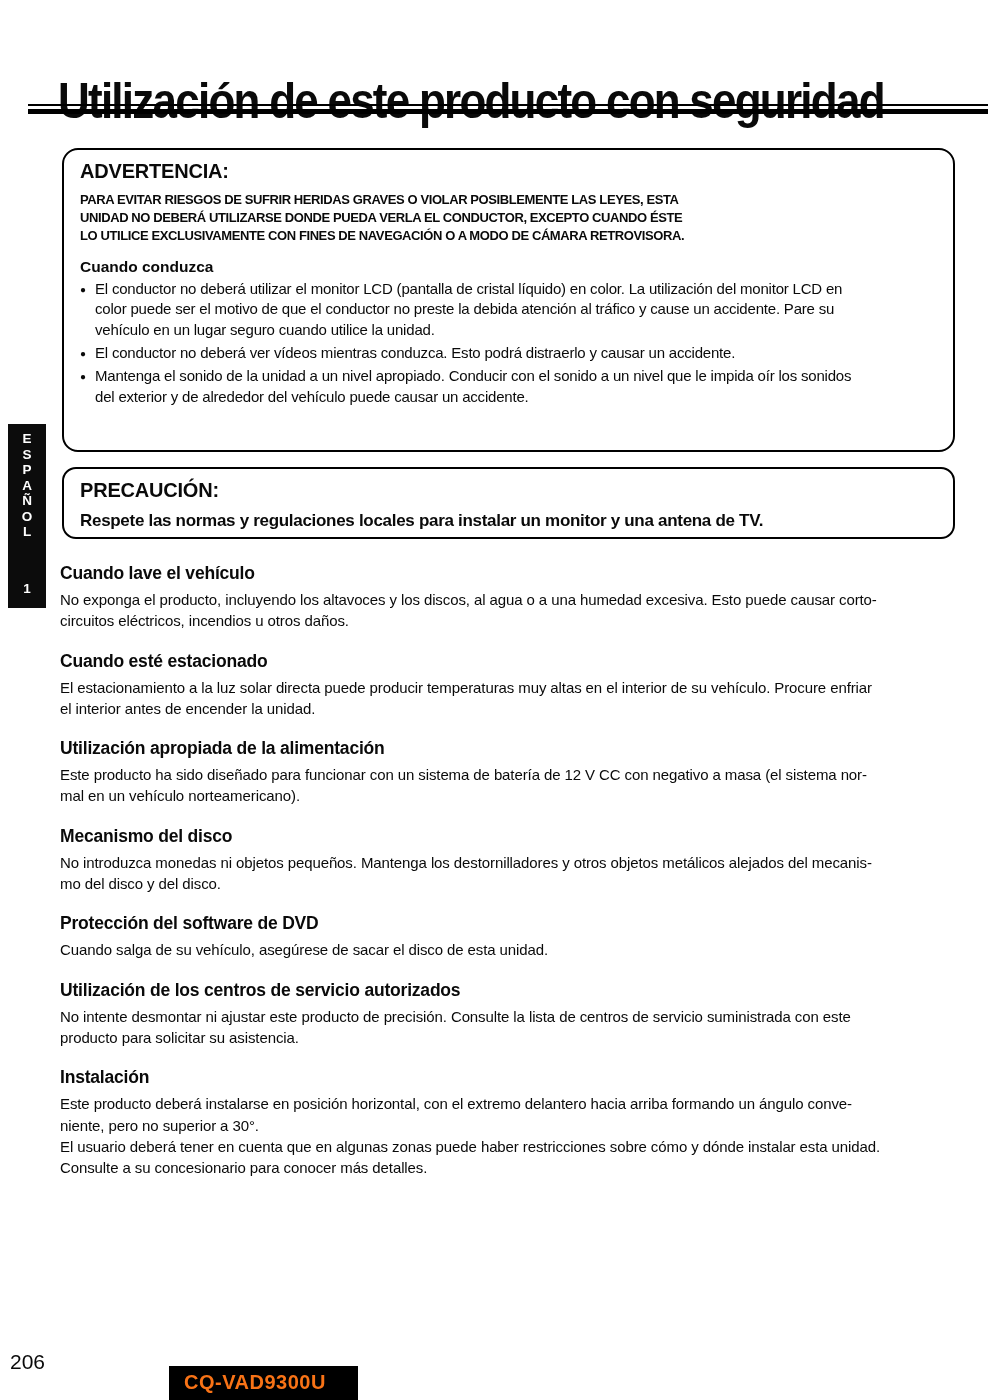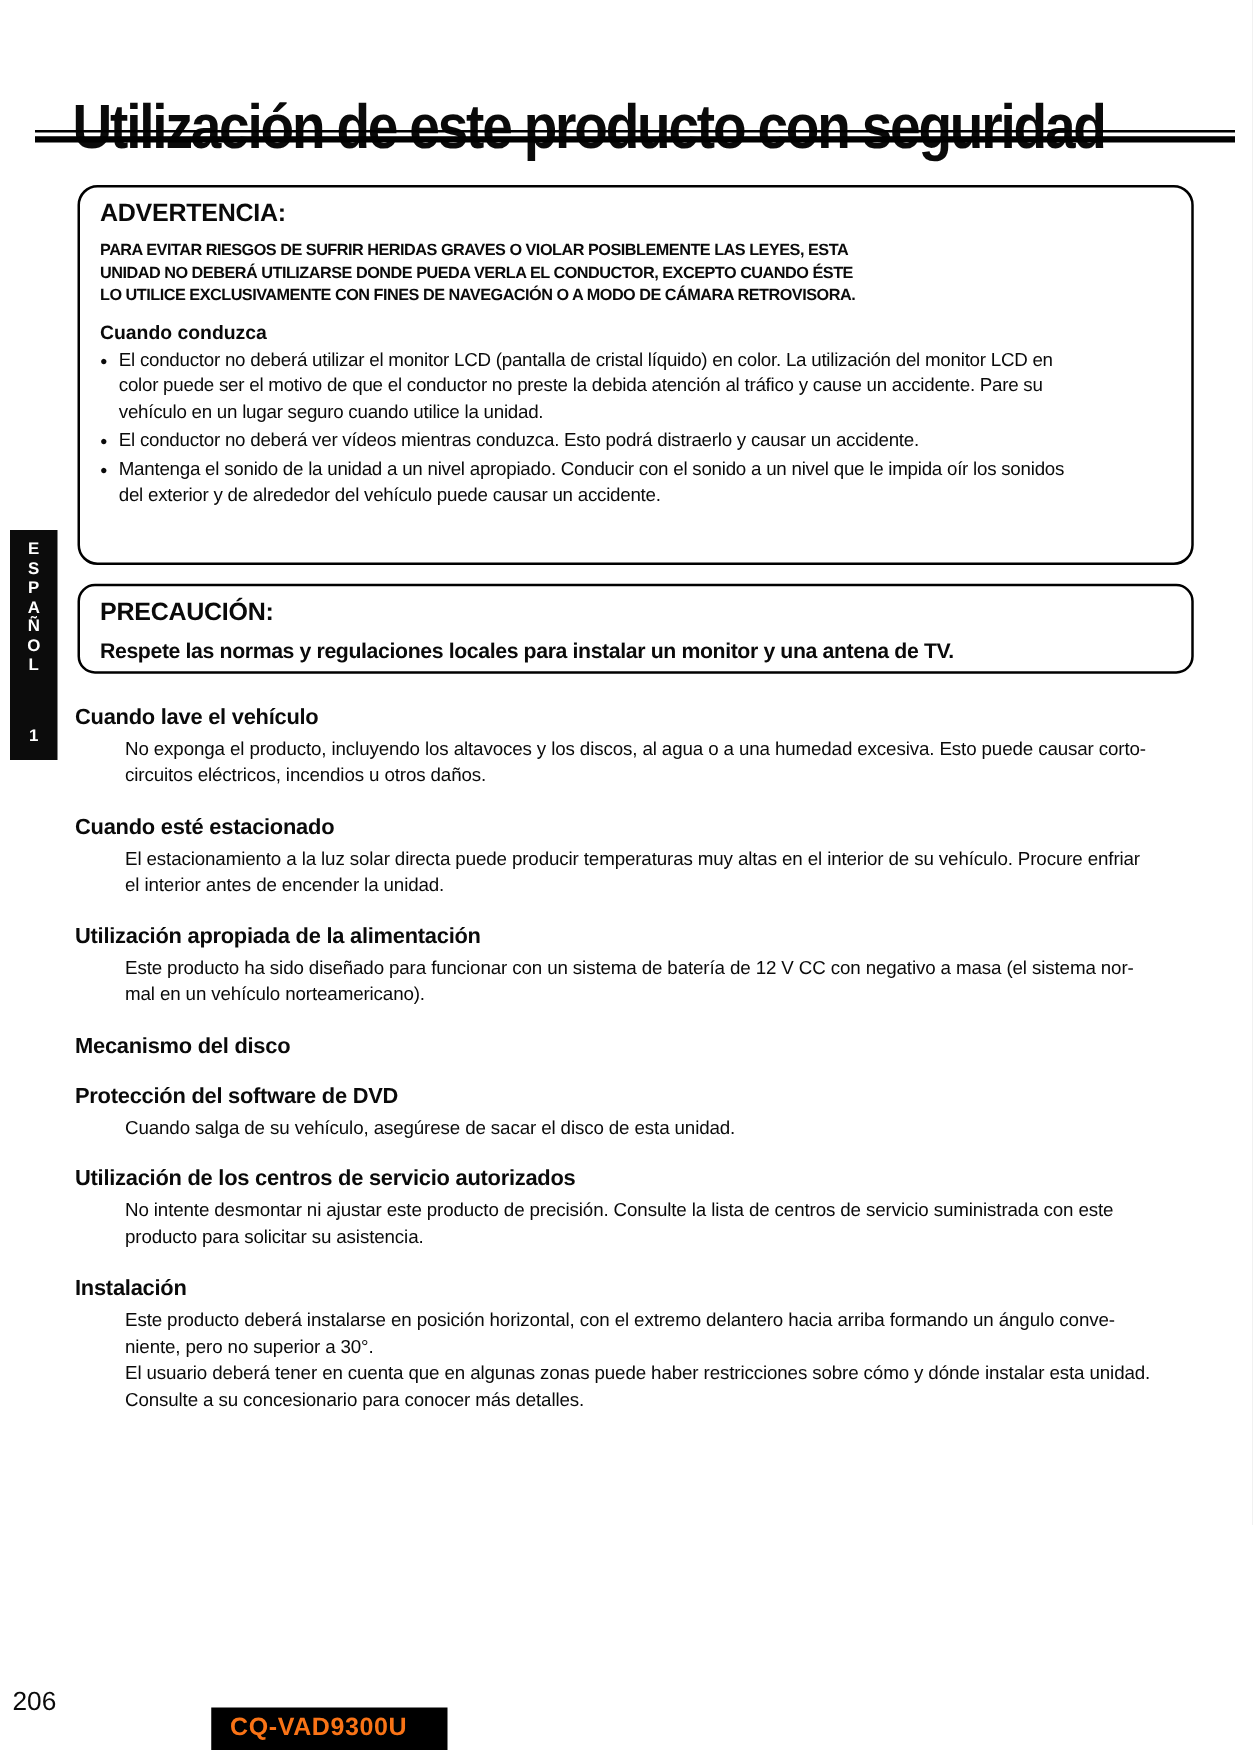--- a/index.html
+++ b/index.html
@@ -145,21 +145,20 @@
     font-size: 17.5px;
     font-weight: bold;
     letter-spacing: -0.2px;
     margin-bottom: 5px;
   }
   .sec-body {
     font-size: 15px;
     line-height: 1.42;
     letter-spacing: -0.1px;
     white-space: pre-line;
-    margin-left: 40px;
   }
 
   
   .page-number {
     position: absolute;
     left: 10px;
     top: 1350px;
     font-size: 21px;
     text-align: right;
   }
@@ -237,20 +236,22 @@
       <div class="sec-body">El estacionamiento a la luz solar directa puede producir temperaturas muy altas en el interior de su vehículo. Procure enfriar
 el interior antes de encender la unidad.</div>
     </div>
     <div class="section">
       <div class="sec-heading">Utilización apropiada de la alimentación</div>
       <div class="sec-body">Este producto ha sido diseñado para funcionar con un sistema de batería de 12 V CC con negativo a masa (el sistema nor-
 mal en un vehículo norteamericano).</div>
     </div>
     <div class="section">
       <div class="sec-heading">Mecanismo del disco</div>
+      <div class="sec-body">No introduzca monedas ni objetos pequeños. Mantenga los destornilladores y otros objetos metálicos alejados del mecanis-
+mo del disco y del disco.</div>
     </div>
     <div class="section">
       <div class="sec-heading">Protección del software de DVD</div>
       <div class="sec-body">Cuando salga de su vehículo, asegúrese de sacar el disco de esta unidad.</div>
     </div>
     <div class="section">
       <div class="sec-heading">Utilización de los centros de servicio autorizados</div>
       <div class="sec-body">No intente desmontar ni ajustar este producto de precisión. Consulte la lista de centros de servicio suministrada con este
 producto para solicitar su asistencia.</div>
     </div>

